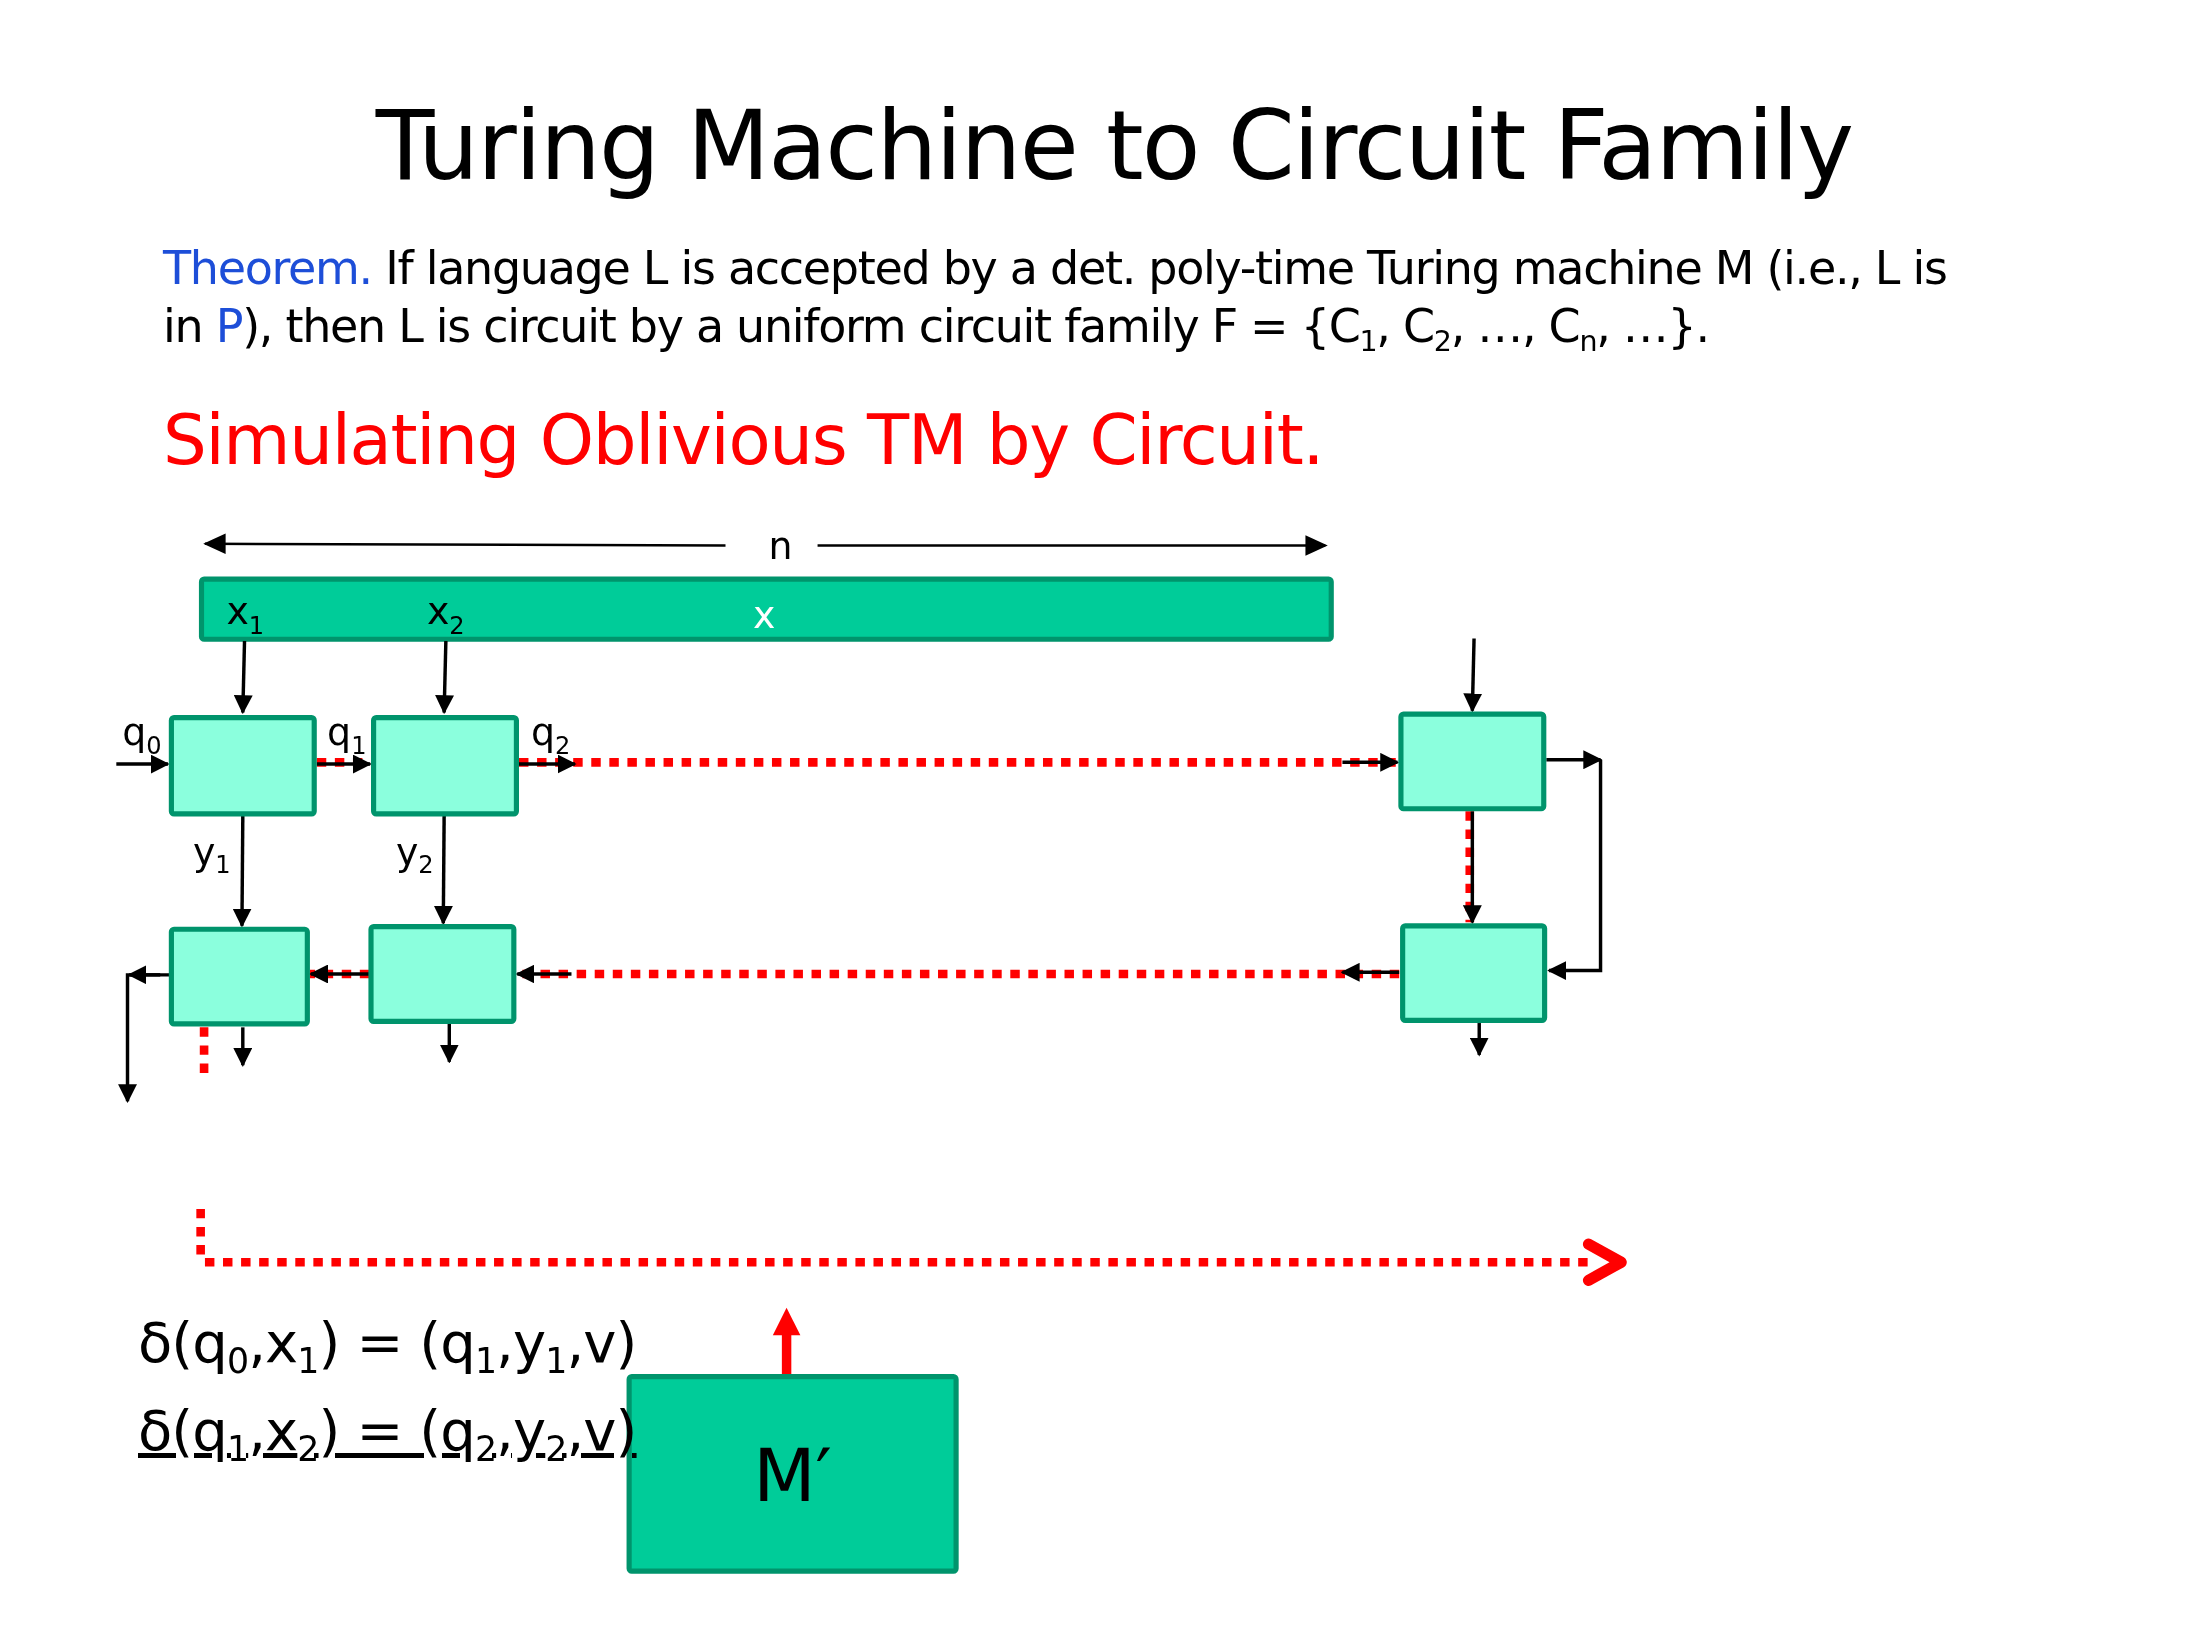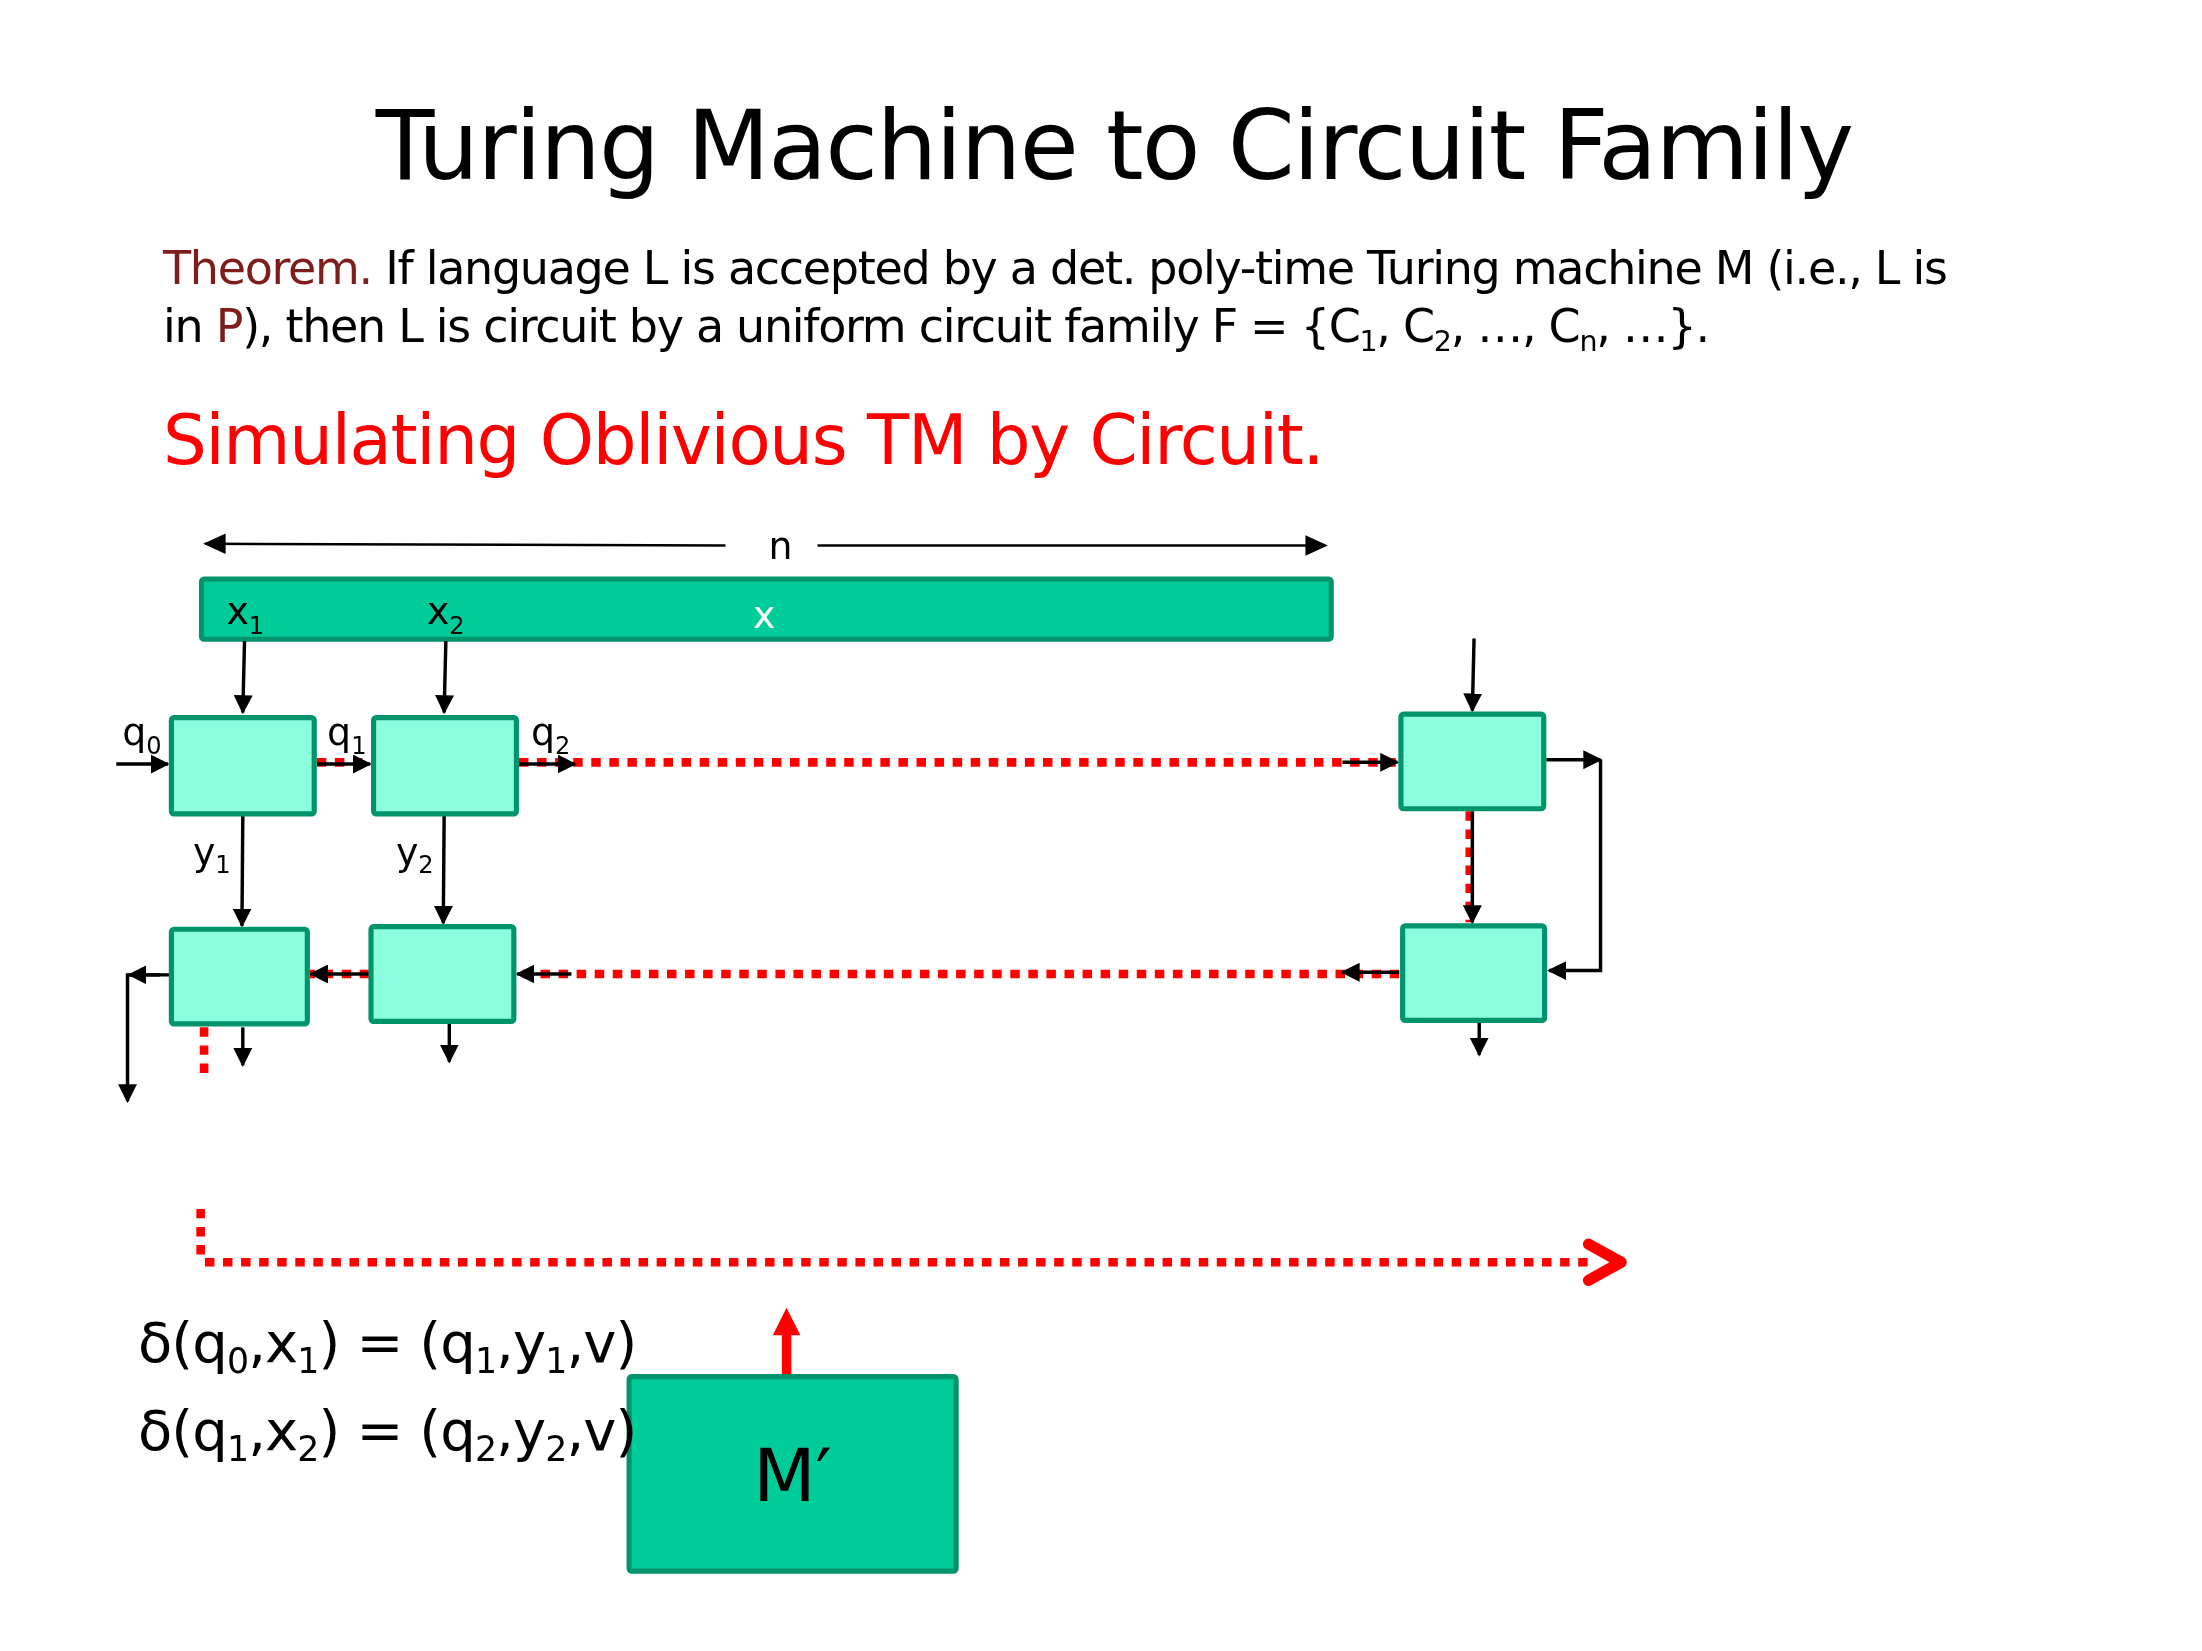--- a/index.html
+++ b/index.html
@@ -2,21 +2,21 @@
 <html style="font-size:13.8px"><head>
 <meta charset="utf-8">
 <style>
   html, body { margin:0; padding:0; background:#ffffff; }
   body { width:2203px; height:1652px; position:relative; overflow:hidden;
          font-family:"DejaVu Sans", sans-serif; color:#000; }
   .title { position:absolute; left:0; width:2228px; top:90px; text-align:center;
            font-size:96px; line-height:112px; letter-spacing:-1.7px; }
   .theorem { position:absolute; left:163px; top:239px; width:1893px;
              font-size:46px; line-height:58px; letter-spacing:-1.3px; }
-  .red { color:#7f1d1d; }
+  .red { color:#1d4ed8; }
   .sub { font-size:0.62em; vertical-align:-0.32em; line-height:0; }
   .section { position:absolute; left:163px; top:406px; font-size:69px; line-height:69px;
              color:#ff0000; letter-spacing:-1.3px; }
   svg.diagram { position:absolute; left:0; top:0; }
   .lbl { font-family:"DejaVu Sans", sans-serif; font-size:44px; fill:#000; }
   .lbl-sub { font-size:28px; }
   .eq { position:absolute; left:138px; font-size:56px; line-height:52px; letter-spacing:-0.9px; }
   .mbox-label { font-family:"DejaVu Sans", sans-serif; font-size:84px; fill:#000; }
 </style>
 </head>
@@ -106,16 +106,16 @@
 
   <line x1="914" y1="1597" x2="914" y2="1548" stroke="#ff0000" stroke-width="11"></line>
   <path d="M914,1520 L898,1552 L930,1552 z" fill="#ff0000"></path>
   <rect x="731" y="1600" width="380" height="226" rx="3" fill="#00cc99" stroke="#00946c" stroke-width="6"></rect>
   <text x="921" y="1745" text-anchor="middle" class="mbox-label">M′</text>
 </svg>
 
 <div class="eq" style="top:1317px;">
   <span>δ(q</span><span class="sub">0</span><span>,x</span><span class="sub">1</span><span>) = (q</span><span class="sub">1</span><span>,y</span><span class="sub">1</span><span>,v)</span>
 </div>
-<div class="eq" style="top:1405px;">
+<div class="eq" style="top:1405px;text-decoration:underline;">
   <span>δ(q</span><span class="sub">1</span><span>,x</span><span class="sub">2</span><span>) = (q</span><span class="sub">2</span><span>,y</span><span class="sub">2</span><span>,v)</span>
 </div>
 
 
 </body></html>

